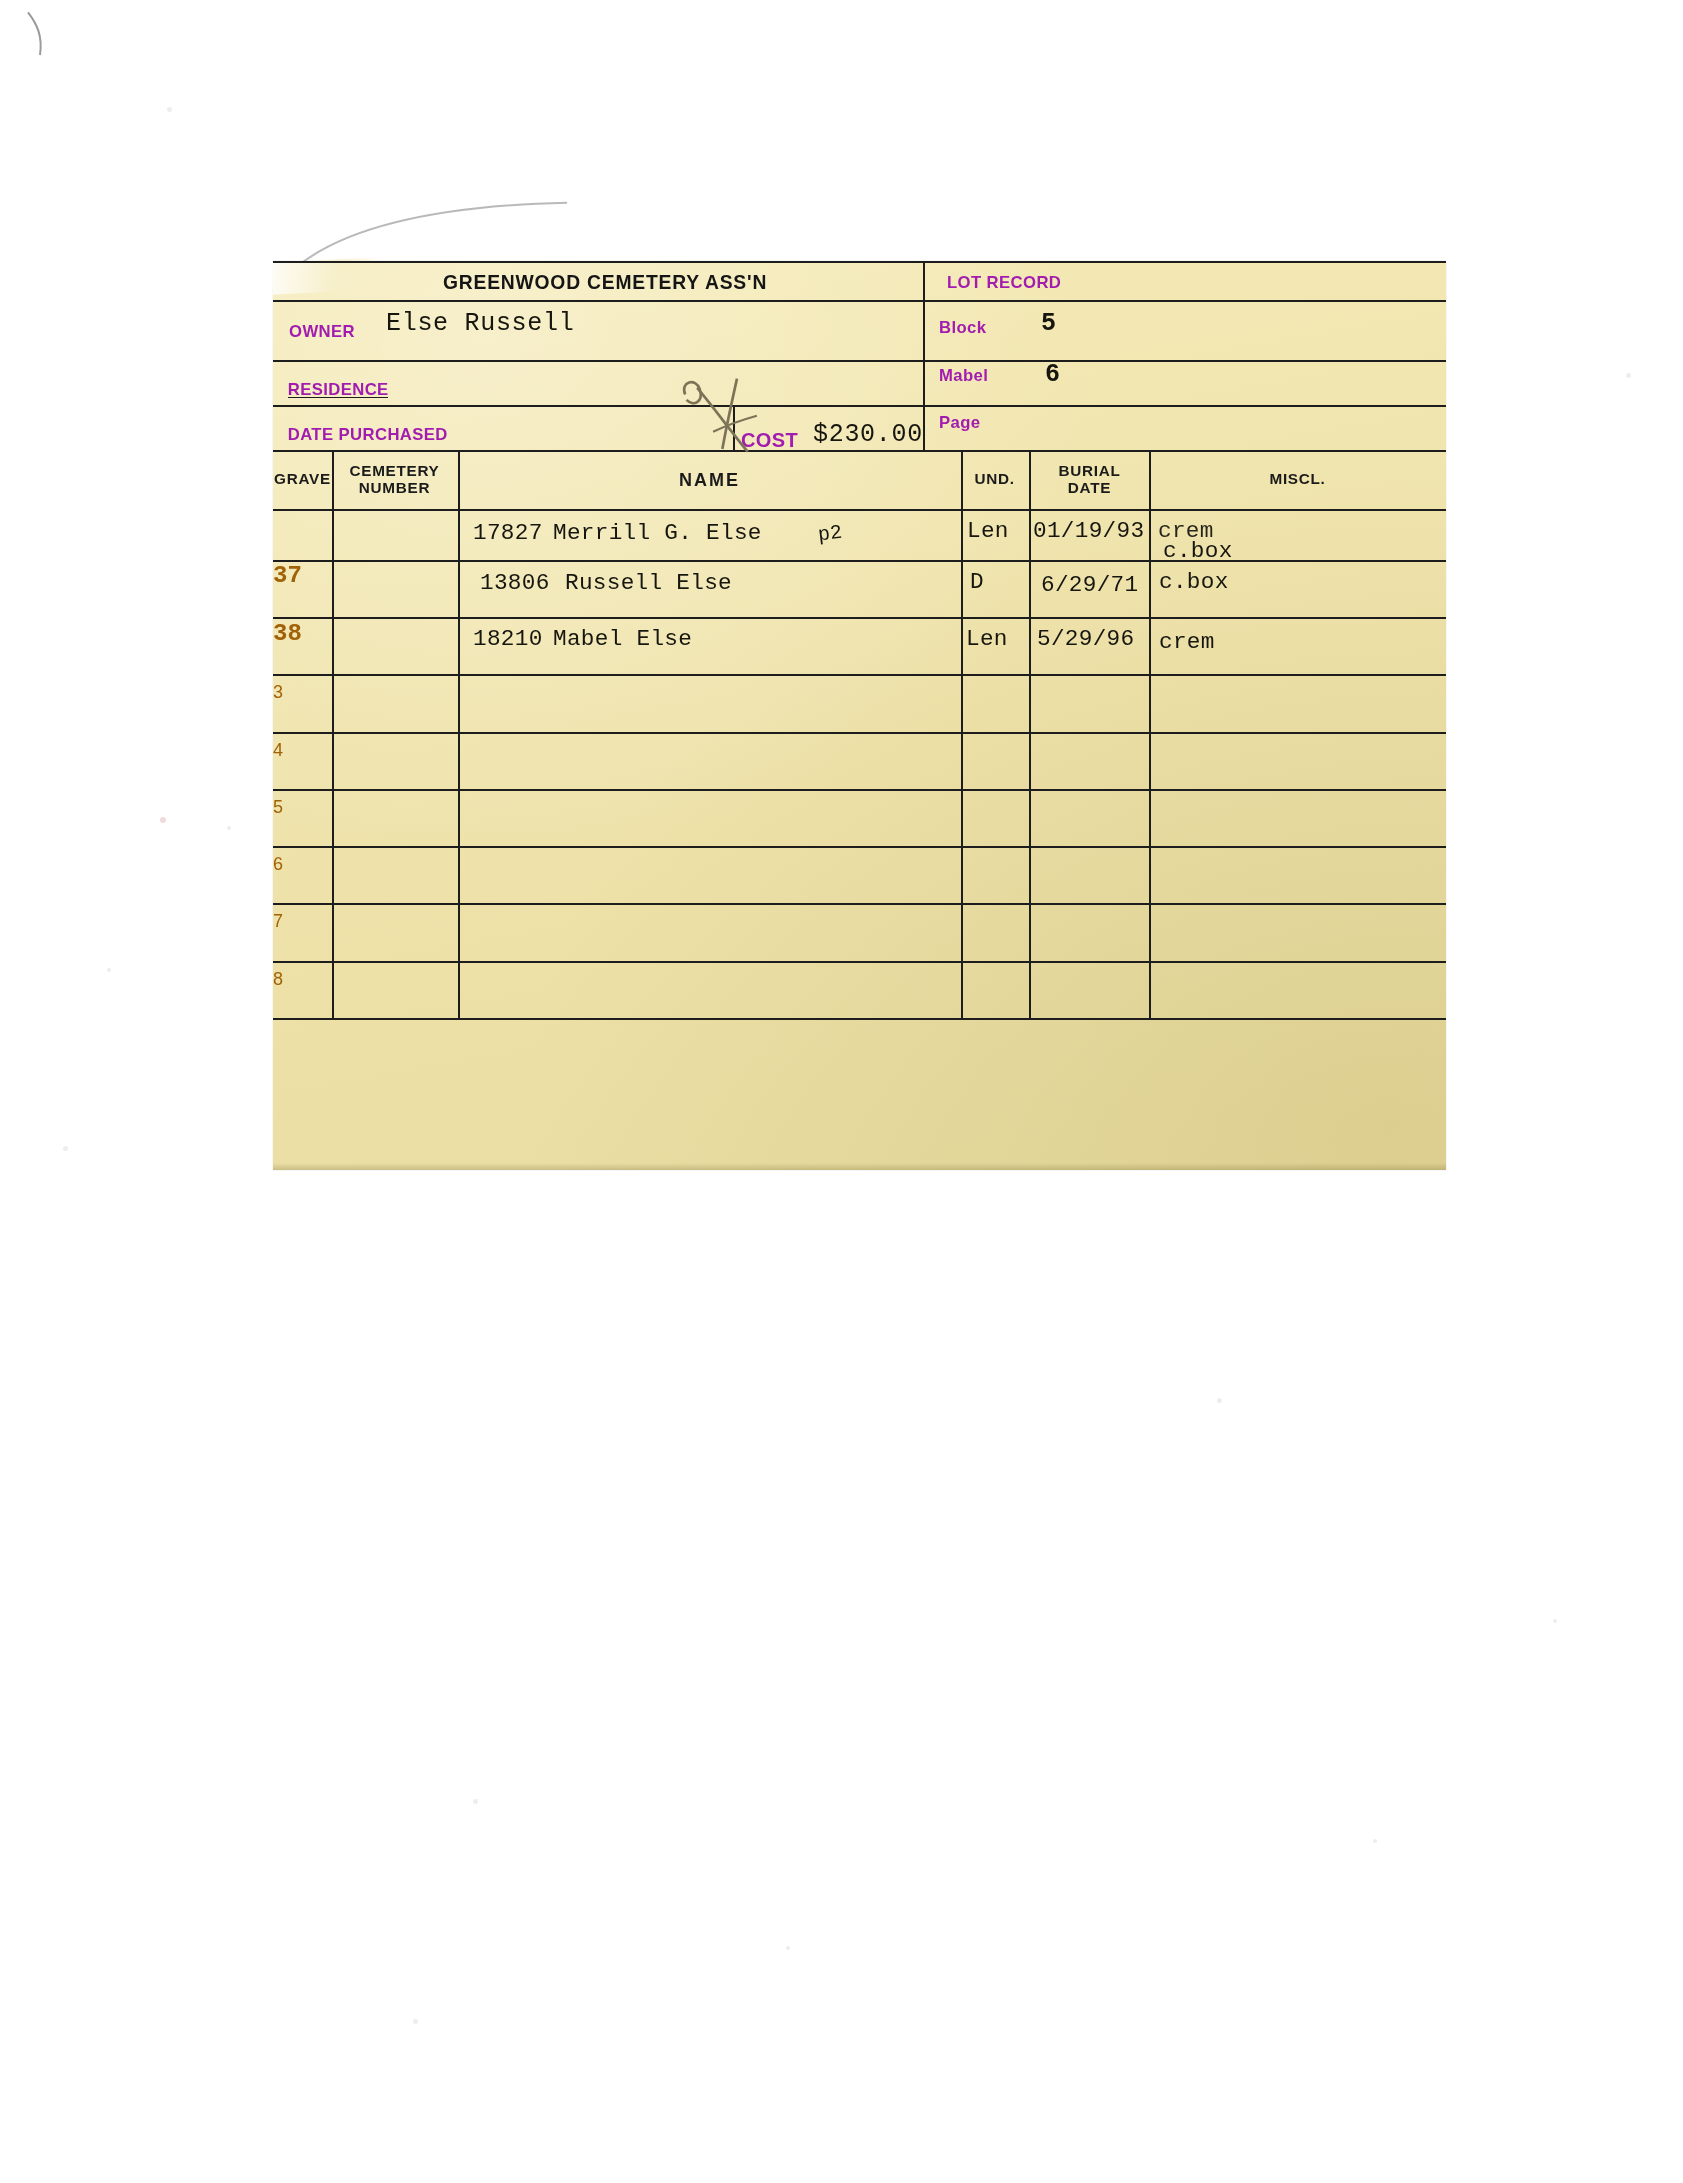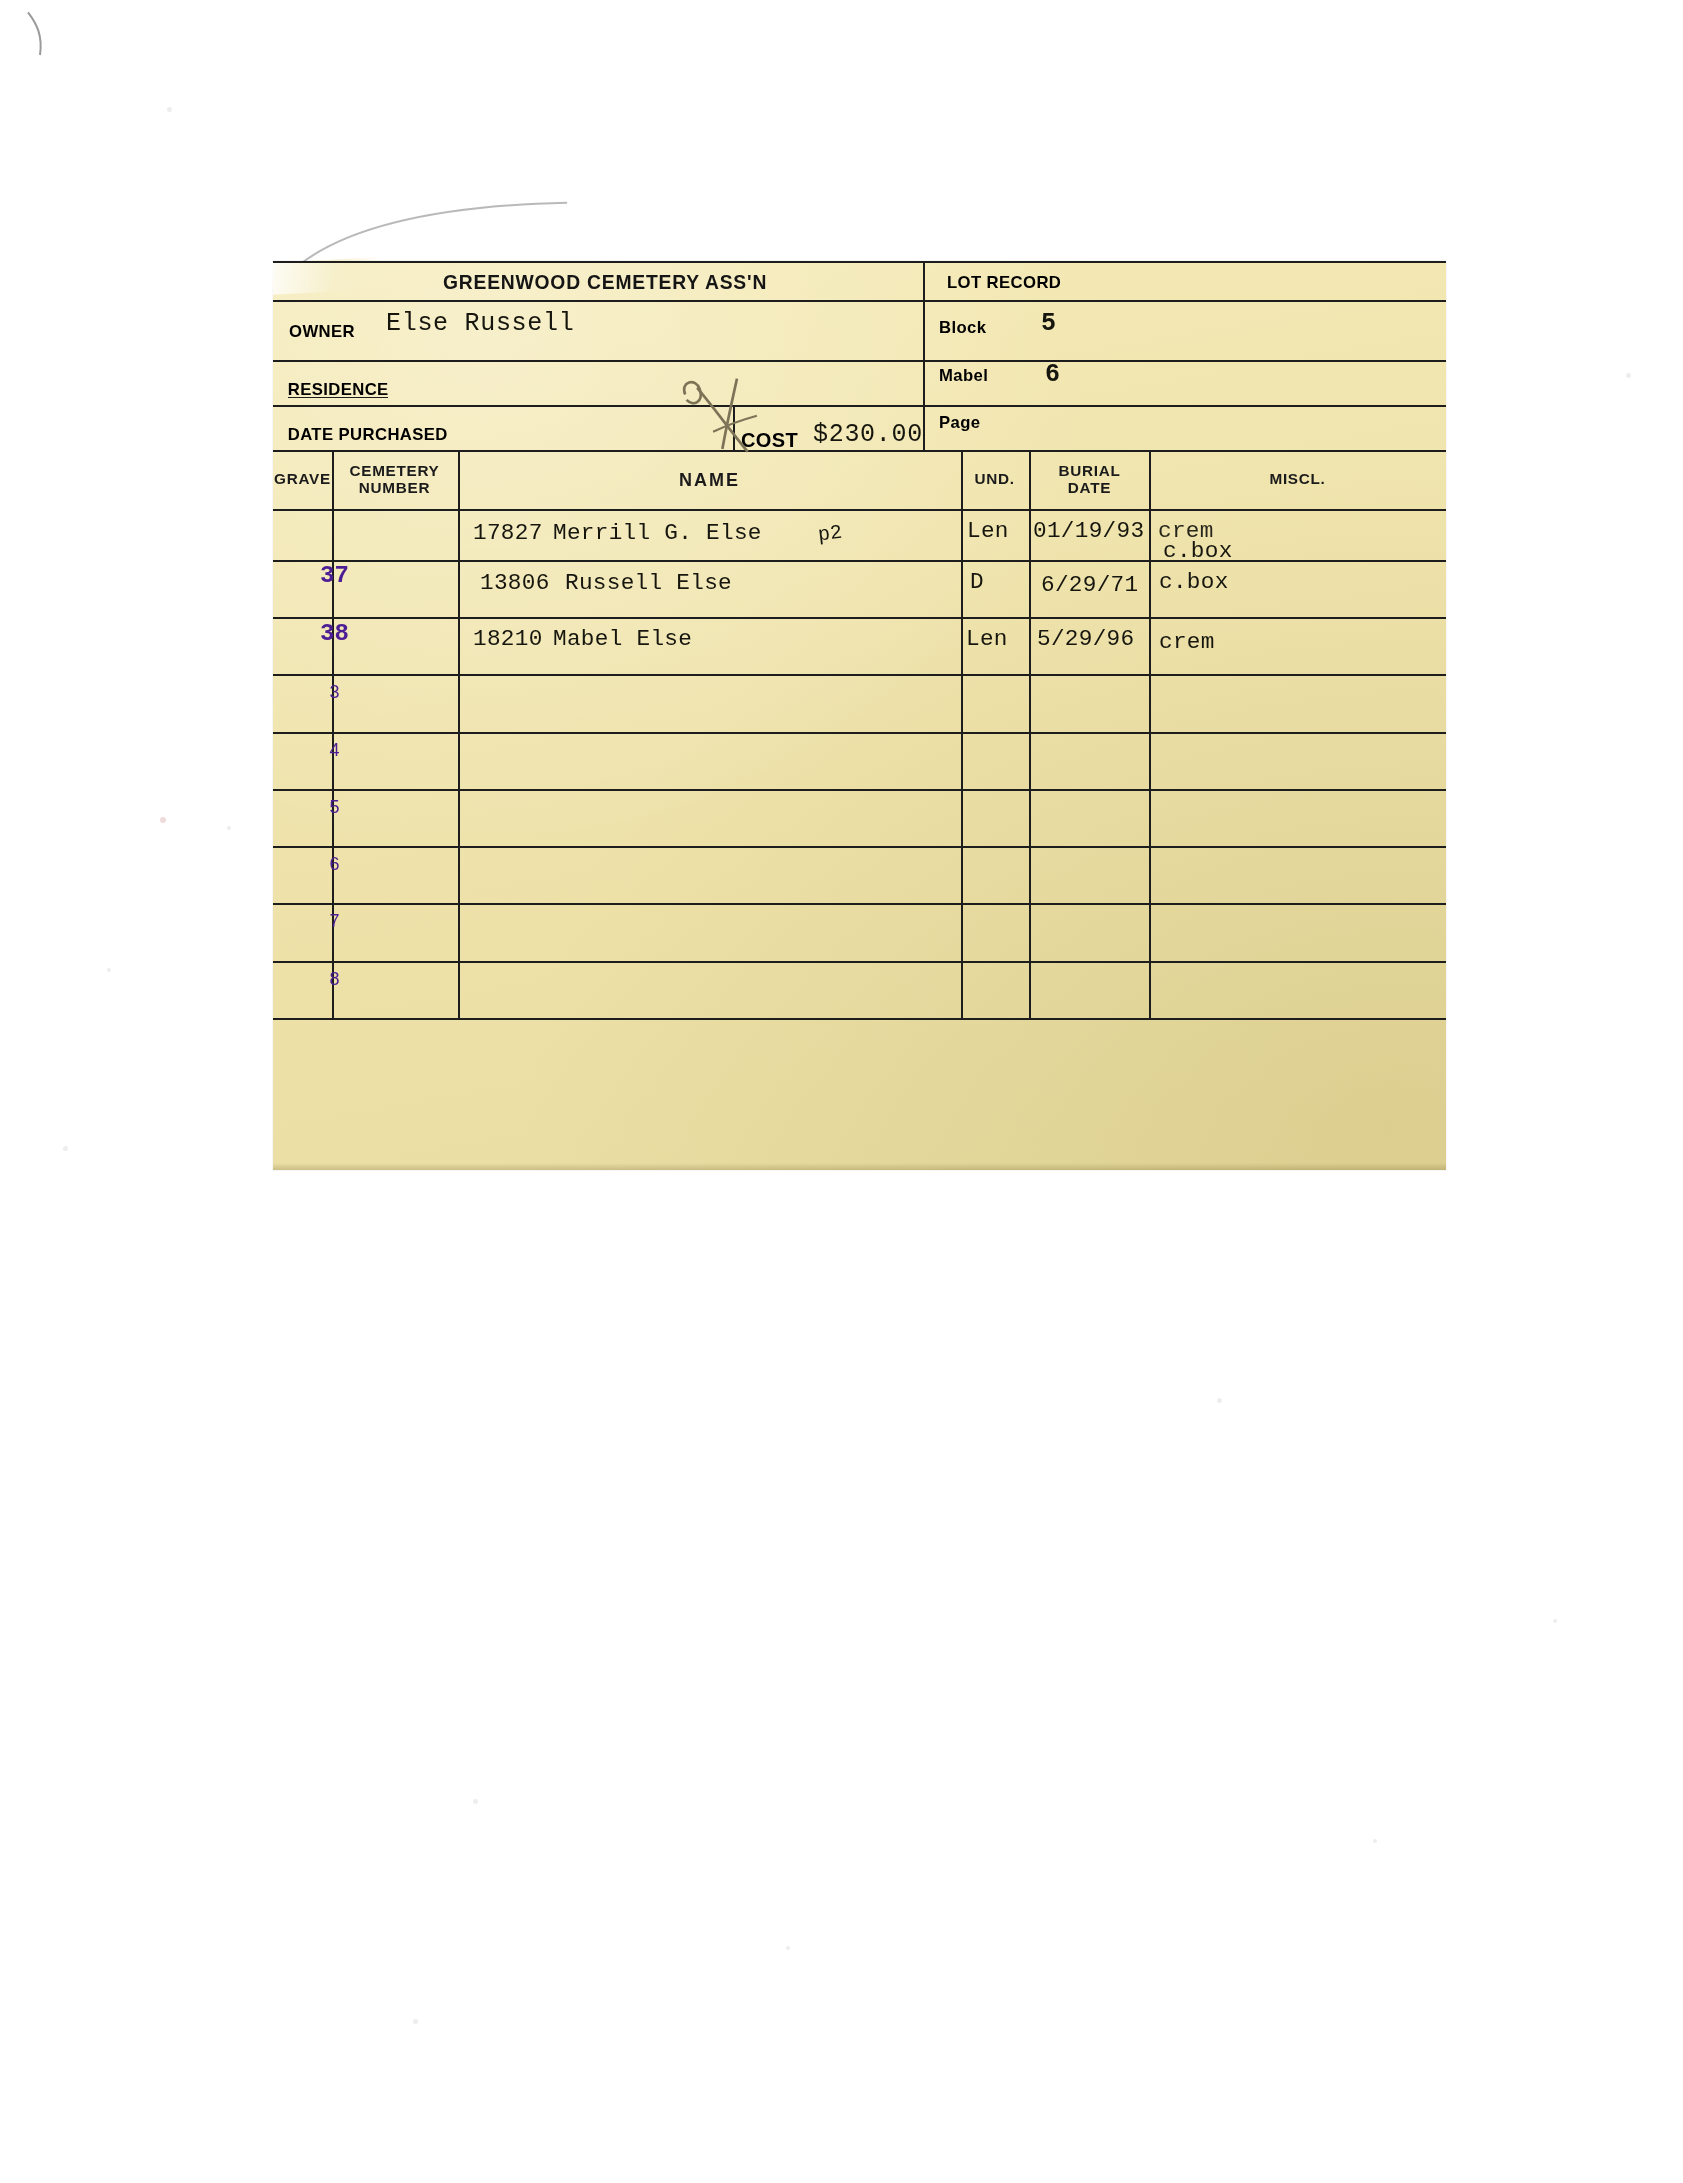--- a/index.html
+++ b/index.html
@@ -61,21 +61,21 @@
   }
 
   .rule { position: absolute; background: #1d1d1d; }
   .hline { height: 2px; left: 0; right: 0; }
   .vline { width: 2px; }
 
   .lbl {
     position: absolute;
     font-size: 16.7px;
     letter-spacing: 0.4px;
-    color: #000000;
+    color: #a21caf;
     font-weight: 700;
     white-space: nowrap;
   }
   .lbl.sm { font-size: 20px; }
   .hdr-title {
     position: absolute;
     font-size: 19.3px;
     font-weight: 700;
     letter-spacing: 0.8px;
     color: #151515;
@@ -99,23 +99,21 @@
     color: #16160f;
     white-space: nowrap;
   }
   .tw-lg { font-size: 25px; letter-spacing: 0.7px; }
   .tw-md { font-size: 22.7px; letter-spacing: 0.3px; }
 
   .rownum {
     position: absolute;
     font-family: "Liberation Sans", sans-serif;
     font-size: 18px;
-    color: #4c1d95;
-    text-align: center;
-    margin-left: 32px;
+    color: #a16207;
   }
   .rownum.hand {
     font-family: "Liberation Mono", monospace;
     font-size: 24px;
     font-weight: 700;
   }
 
   
   .scribble {
     position: absolute;

